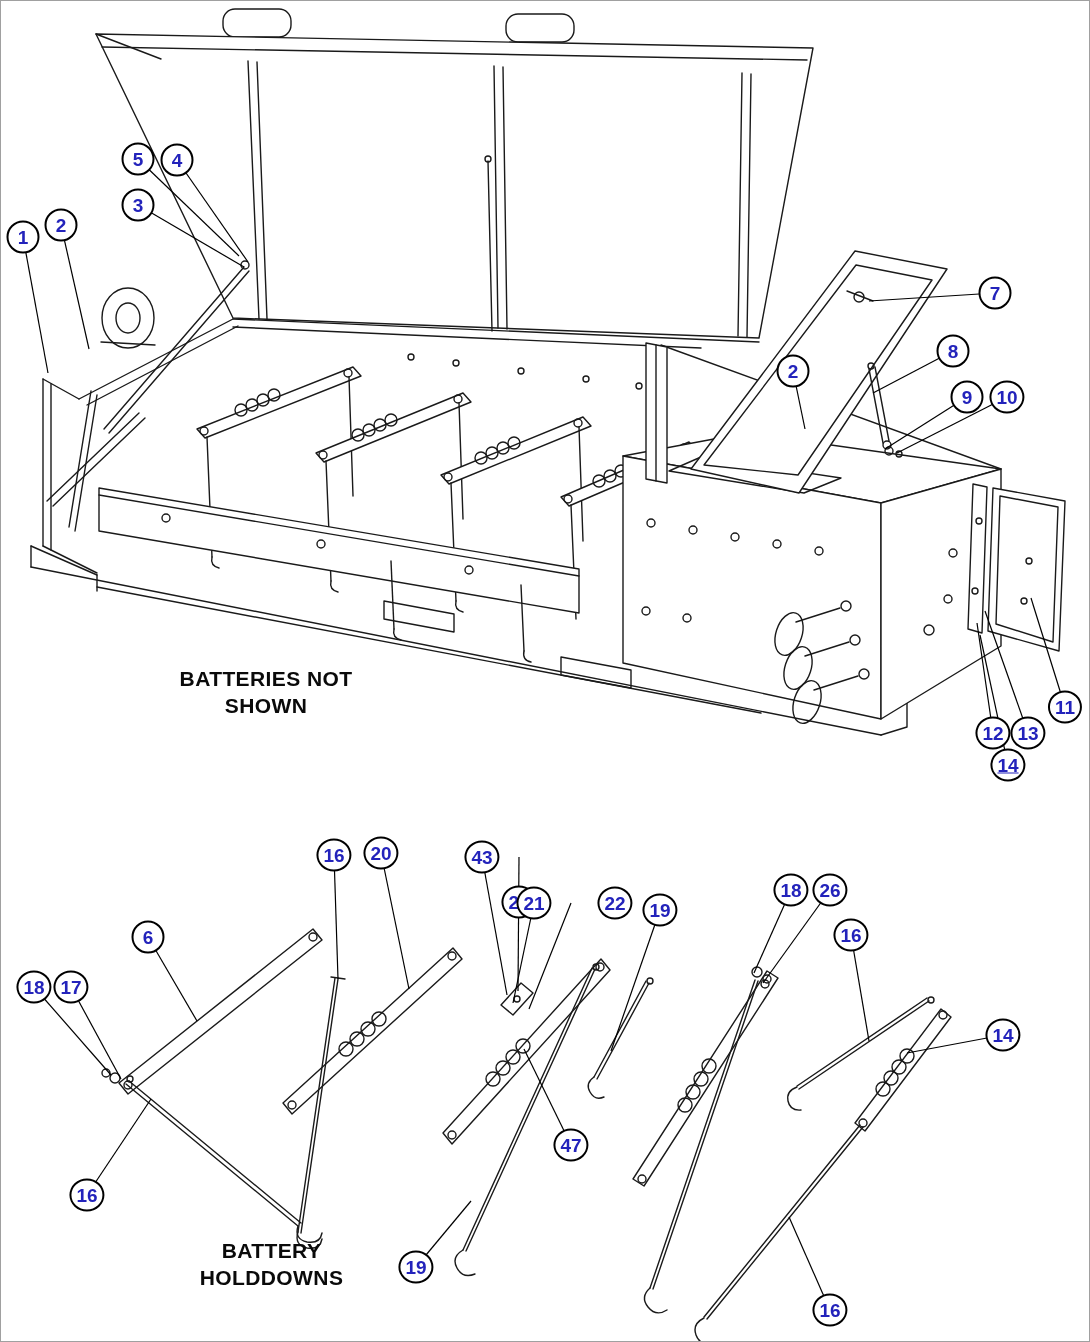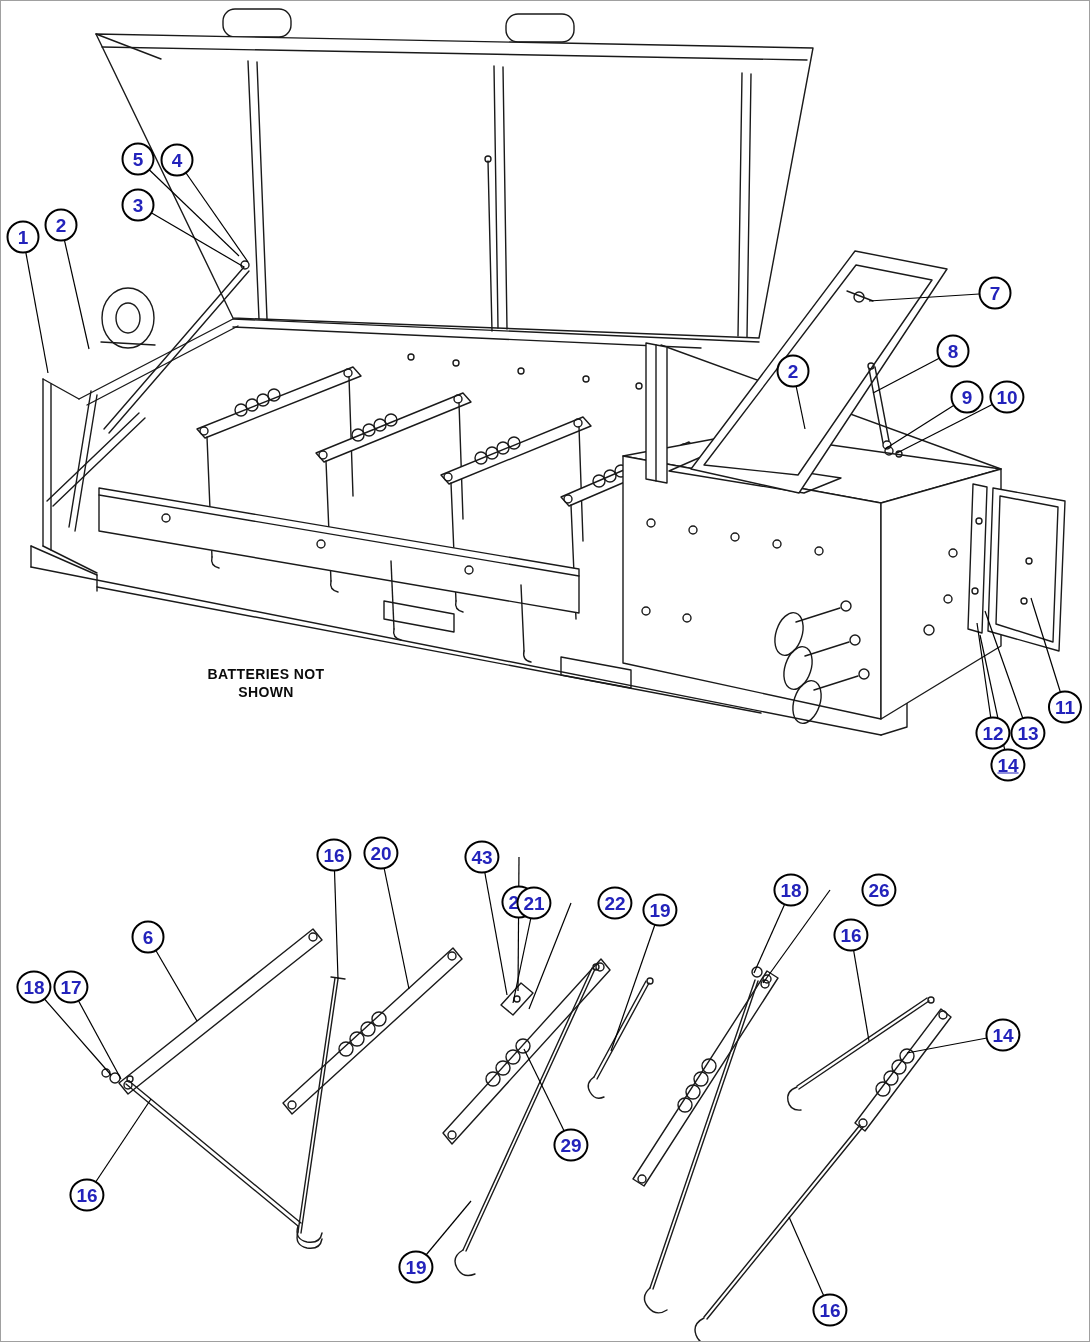--- a/index.html
+++ b/index.html
@@ -4,21 +4,21 @@
 <style>
   html,body{margin:0;padding:0;background:#dddddd;}
   .stage{
     position:relative;width:1090px;height:1342px;box-sizing:border-box;
     background:#ffffff;border:1px solid #a0a0a0;overflow:hidden;
     font-family:"Liberation Sans",sans-serif;
   }
   .art,.leaders{position:absolute;left:0;top:0;}
   .leaders line{stroke:#000;stroke-width:1.2;}
   .caption{
-    position:absolute;font-weight:bold;font-size:14px;line-height:1.3;
+    position:absolute;font-weight:bold;font-size:21px;line-height:1.3;
     letter-spacing:.4px;color:#0a0a0a;text-align:center;white-space:pre-line;
   }
   .caption-batteries{left:150px;top:664px;width:230px;}
   .caption-holddowns{left:163px;top:1236px;width:215px;}
   .balloon{
     position:absolute;transform:translate(-50%,-50%);
     min-width:33px;height:33px;padding:0 5px;box-sizing:border-box;
     border:2px solid #000;border-radius:50%;background:#fff;
     display:flex;align-items:center;justify-content:center;
     font-weight:bold;font-size:19px;color:var(--callout-color,#2323bb);
@@ -294,20 +294,22 @@
       <line x1="70" y1="986" x2="120" y2="1078"></line>
       <line x1="33" y1="986" x2="110" y2="1074"></line>
       <line x1="86" y1="1194" x2="150" y2="1098"></line>
       <line x1="415" y1="1266" x2="470" y2="1200"></line>
       <line x1="829" y1="1309" x2="788" y2="1216"></line>
     </svg>
 
   <div class="caption caption-batteries">BATTERIES NOT
 SHOWN</div>
 
+  <div class="caption caption-holddowns">BATTERY
+HOLDDOWNS</div>
 
   <div id="callout-layer">
       <div class="balloon" style="left: 22px; top: 236px;">1</div>
       <div class="balloon" style="left: 60px; top: 224px;">2</div>
       <div class="balloon" style="left: 137px; top: 204px;">3</div>
       <div class="balloon" style="left: 176px; top: 159px;">4</div>
       <div class="balloon" style="left: 137px; top: 158px;">5</div>
       <div class="balloon" style="left: 994px; top: 292px;">7</div>
       <div class="balloon" style="left: 952px; top: 350px;">8</div>
       <div class="balloon" style="left: 966px; top: 396px;">9</div>
@@ -319,24 +321,24 @@
       <div class="balloon" style="left: 1007px; top: 764px; text-decoration: underline;">14</div>
       <div class="balloon" style="left: 147px; top: 936px;">6</div>
       <div class="balloon" style="left: 333px; top: 854px;">16</div>
       <div class="balloon" style="left: 380px; top: 852px;">20</div>
       <div class="balloon" style="left: 481px; top: 856px;">43</div>
       <div class="balloon" style="left: 518px; top: 856px; margin-top: 45px;">24</div>
       <div class="balloon" style="left: 533px; top: 902px;">21</div>
       <div class="balloon" style="left: 570px; top: 902px; margin-left: 44px;">22</div>
       <div class="balloon" style="left: 659px; top: 909px;">19</div>
       <div class="balloon" style="left: 790px; top: 889px;">18</div>
-      <div class="balloon" style="left: 878px; top: 889px;">26</div>
+      <div class="balloon" style="left: 829px; top: 889px;">26</div>
       <div class="balloon" style="left: 850px; top: 934px;">16</div>
       <div class="balloon" style="left: 1002px; top: 1034px;">14</div>
-      <div class="balloon" style="left: 570px; top: 1144px;">29</div>
+      <div class="balloon" style="left: 570px; top: 1144px;">47</div>
       <div class="balloon" style="left: 70px; top: 986px;">17</div>
       <div class="balloon" style="left: 33px; top: 986px;">18</div>
       <div class="balloon" style="left: 86px; top: 1194px;">16</div>
       <div class="balloon" style="left: 415px; top: 1266px;">19</div>
       <div class="balloon" style="left: 829px; top: 1309px;">16</div>
     </div>
 
 </div>
 
 </body></html>

